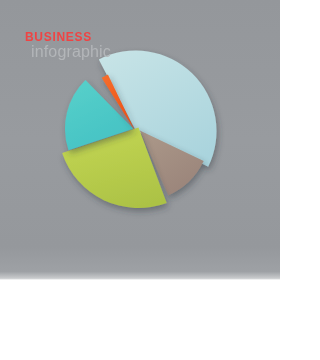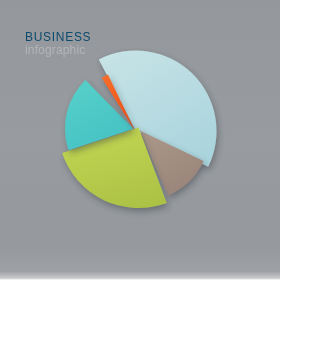--- a/index.html
+++ b/index.html
@@ -2,22 +2,22 @@
 <html><head>
 <meta charset="utf-8">
 <style>
   html,body{margin:0;padding:0;}
   body{width:280px;height:360px;background:#ffffff;font-family:"Liberation Sans",sans-serif;overflow:hidden;}
   #stage{position:relative;width:280px;height:360px;background:#fff;}
   #band{position:absolute;left:0;top:0;width:280px;height:280px;
         background:linear-gradient(180deg,#94979b 0%,#989b9f 50%,#95989c 88%,#9ea1a5 97%,#c9cbcd 99.4%,#ffffff 100%);}
   .art{position:absolute;left:0;top:0;width:280px;height:360px;}
   .txt{position:absolute;white-space:pre;}
-  #title{left:25px;top:30px;font-size:12px;font-weight:normal;letter-spacing:0.7px;color:#0c4a6e;}
-  #subtitle{left:25px;top:43px;font-size:12px;letter-spacing:0.15px;color:#b3b6b9;}
+  #title{left:25px;top:30px;font-size:12px;font-weight:bold;letter-spacing:0.7px;color:#ef4444;}
+  #subtitle{left:31px;top:43px;font-size:16px;letter-spacing:0.15px;color:#b3b6b9;}
 </style>
 </head>
 <body>
 
 <div id="stage">
   <div id="band"></div>
 
   <svg class="art" viewBox="0 0 280 360" xmlns="http://www.w3.org/2000/svg">
     <defs>
       <linearGradient id="gblue" x1="0.15" y1="0" x2="0.75" y2="1">

